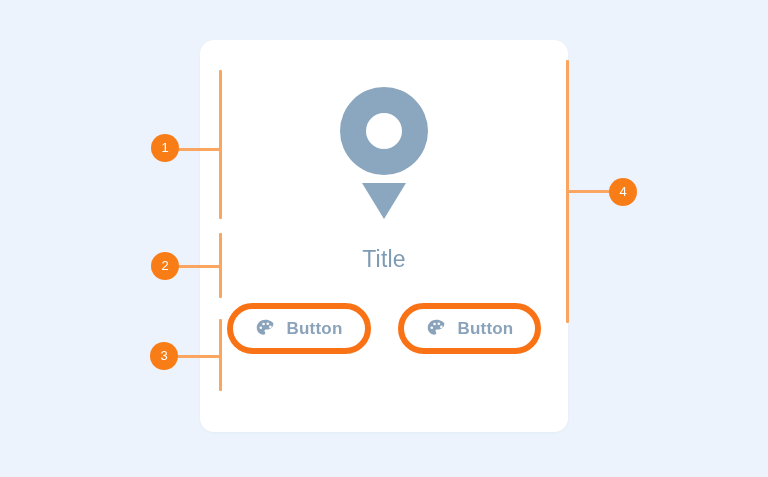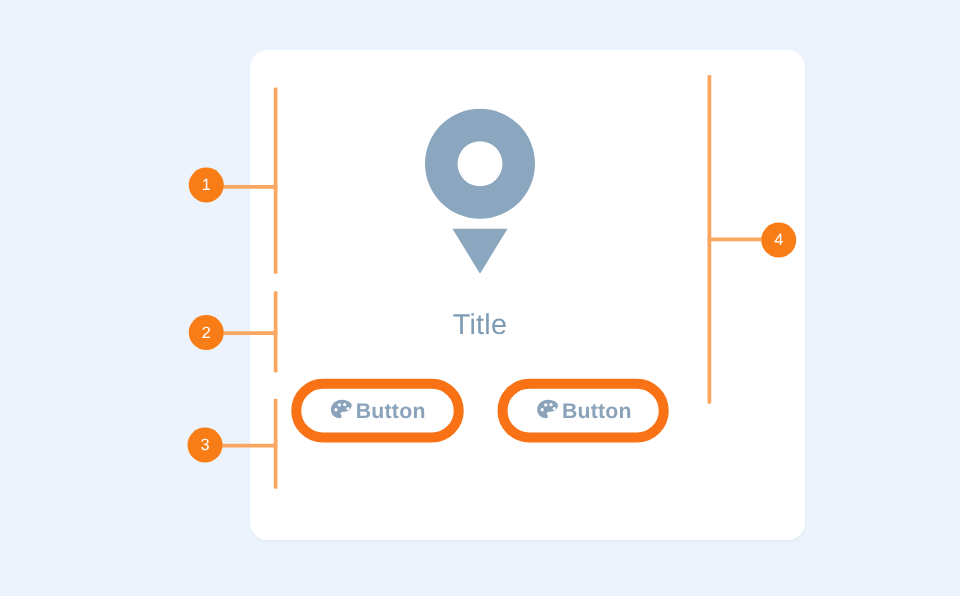--- a/index.html
+++ b/index.html
@@ -21,21 +21,21 @@
     top: 0;
     width: 768px;
     height: 477px;
   }
 
   
   .card {
     position: absolute;
     left: 200px;
     top: 40px;
-    width: 444px;
+    width: 368px;
     height: 392px;
     background: #ffffff;
     border-radius: 14px;
     box-shadow: 0 1px 3px rgba(120,150,180,0.07);
   }
 
   .card-inner {
     position: absolute;
     left: 0;
     top: 0;
@@ -81,28 +81,28 @@
     flex-direction: row;
     gap: 27px;
     align-items: center;
     justify-content: center;
   }
   .btn {
     box-sizing: border-box;
     height: 51px;
     min-width: 133px;
     padding: 0 22px;
-    border: 8px solid #f97316;
+    border: 6px solid #f97316;
     border-radius: 26px;
     background: #ffffff;
     display: flex;
     flex-direction: row;
     align-items: center;
     justify-content: center;
-    gap: 1px;
+    gap: 11px;
     cursor: pointer;
   }
   .btn-icon { width: 21px; height: 21px; display: block; flex: none; }
   .btn-icon svg { display: block; }
   .btn-label {
     font-size: 17px;
     font-weight: bold;
     color: #8aa3ba;
     letter-spacing: 0.2px;
     white-space: nowrap;

